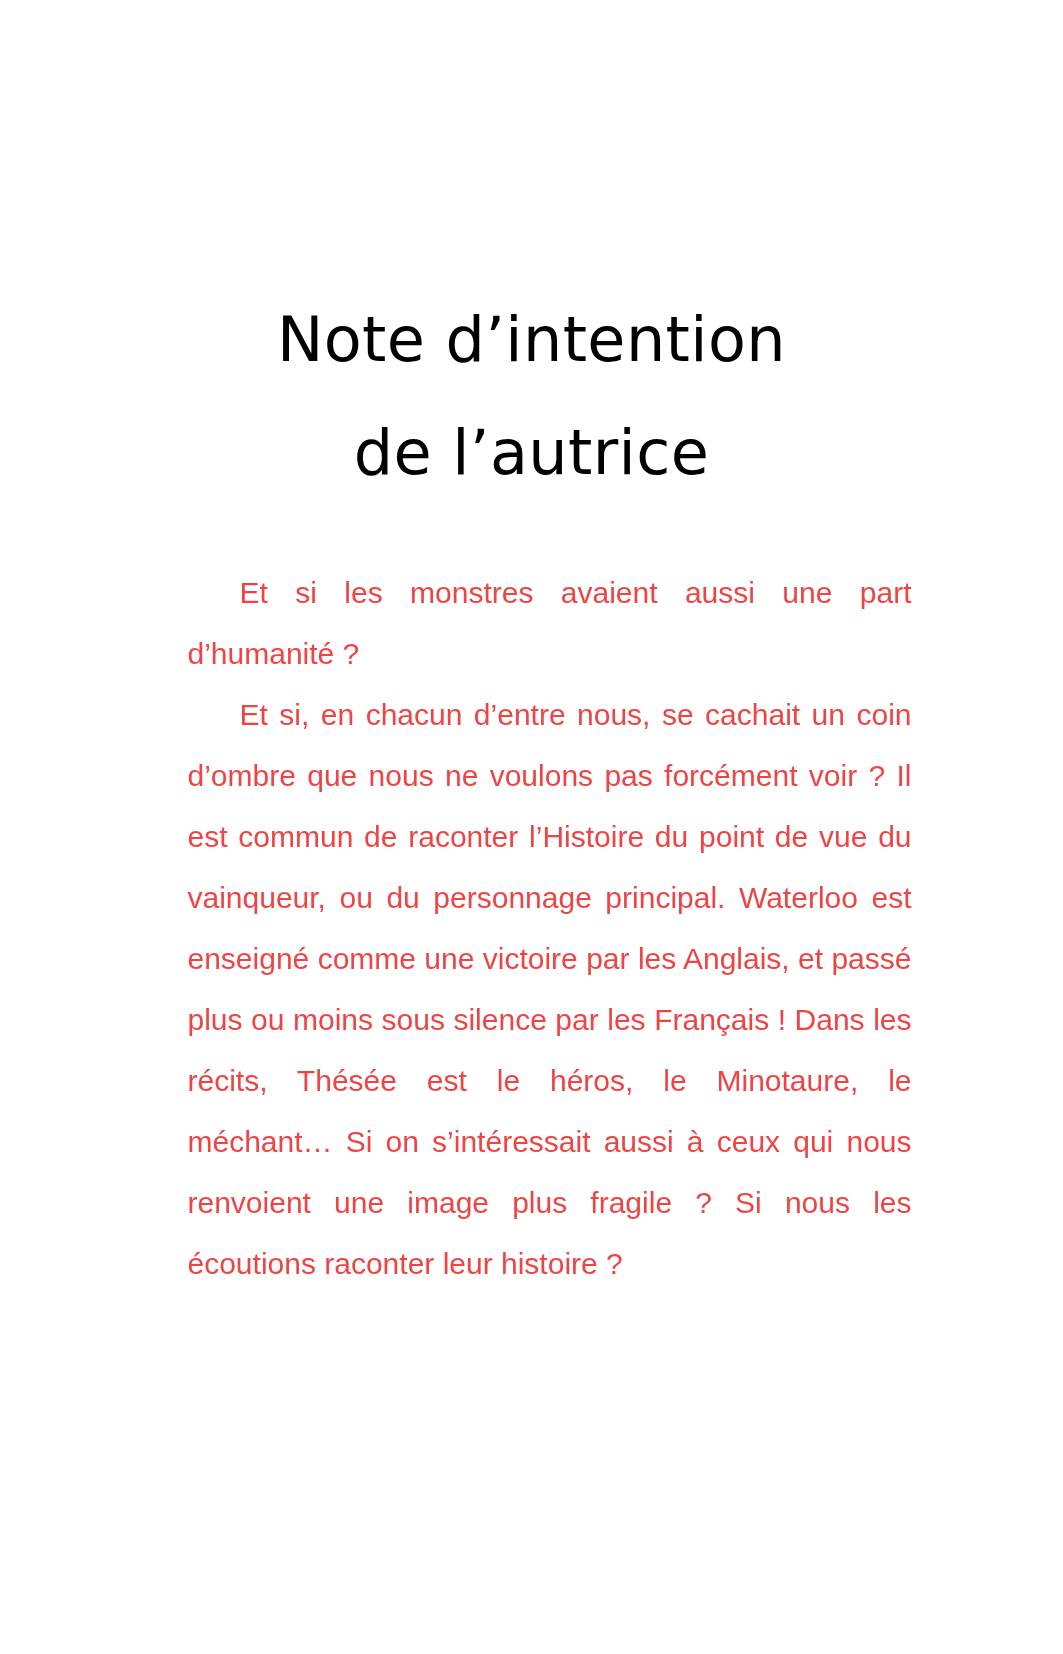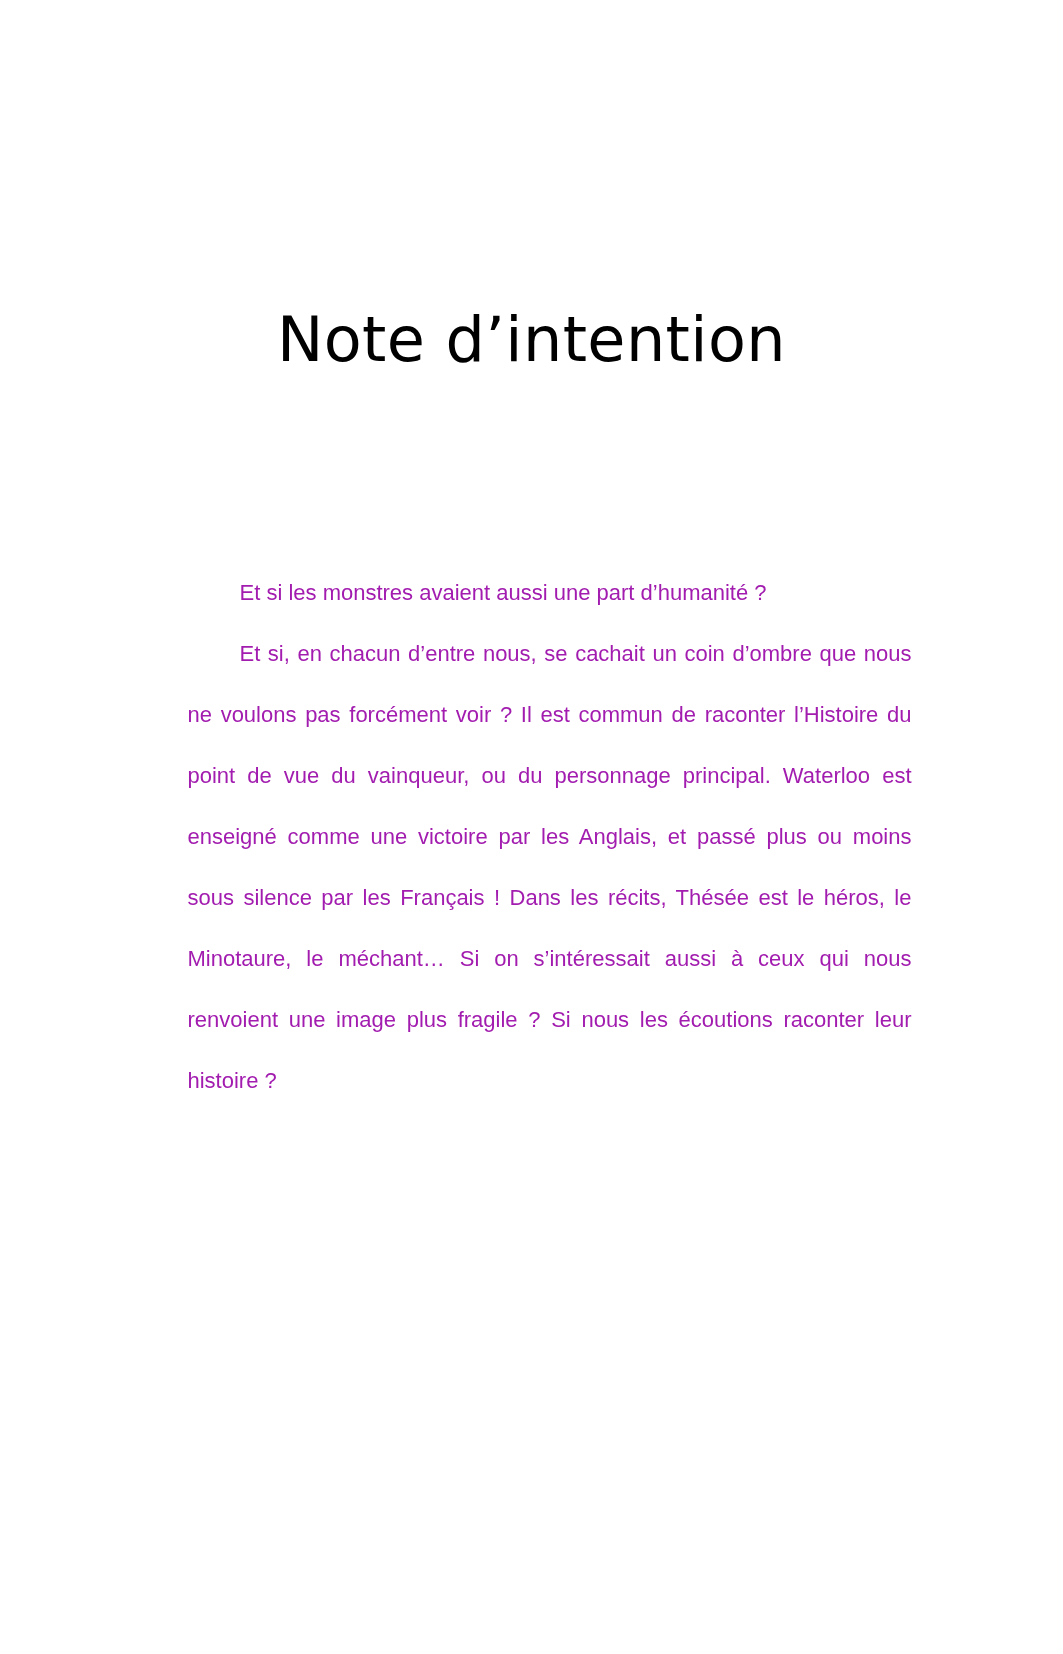--- a/index.html
+++ b/index.html
@@ -41,42 +41,43 @@
   
   .body-block {
     position: absolute;
     left: 145px;
     top: 562px;
     width: 724px;
   }
 
   .para {
     font-family: "Liberation Sans Narrow", "Liberation Sans", sans-serif;
-    font-size: 22px;
+    font-size: 30px;
     line-height: 61px;
     font-weight: 400;
-    color: #a21caf;
+    color: #ef4444;
     text-align: justify;
     text-justify: inter-word;
     margin: 0;
     text-indent: 52px;
     font-stretch: condensed;
     transform-origin: left top;
   }
 
   
   .para { text-align-last: left; }
 </style>
 </head>
 <body>
 
 <div class="page">
 
   <div class="title-block">
     <div class="title-line">Note d’intention</div>
+    <div class="title-line">de l’autrice</div>
   </div>
 
   <div class="body-block">
     <p class="para">Et si les monstres avaient aussi une part d’humanité ?</p>
     <p class="para">Et si, en chacun d’entre nous, se cachait un coin d’ombre que nous ne voulons pas forcément voir ? Il est commun de raconter l’Histoire du point de vue du vainqueur, ou du personnage principal. Waterloo est enseigné comme une victoire par les Anglais, et passé plus ou moins sous silence par les Français ! Dans les récits, Thésée est le héros, le Minotaure, le méchant… Si on s’intéressait aussi à ceux qui nous renvoient une image plus fragile ? Si nous les écoutions raconter leur histoire ?</p>
   </div>
 
 </div>
 
 </body></html>

